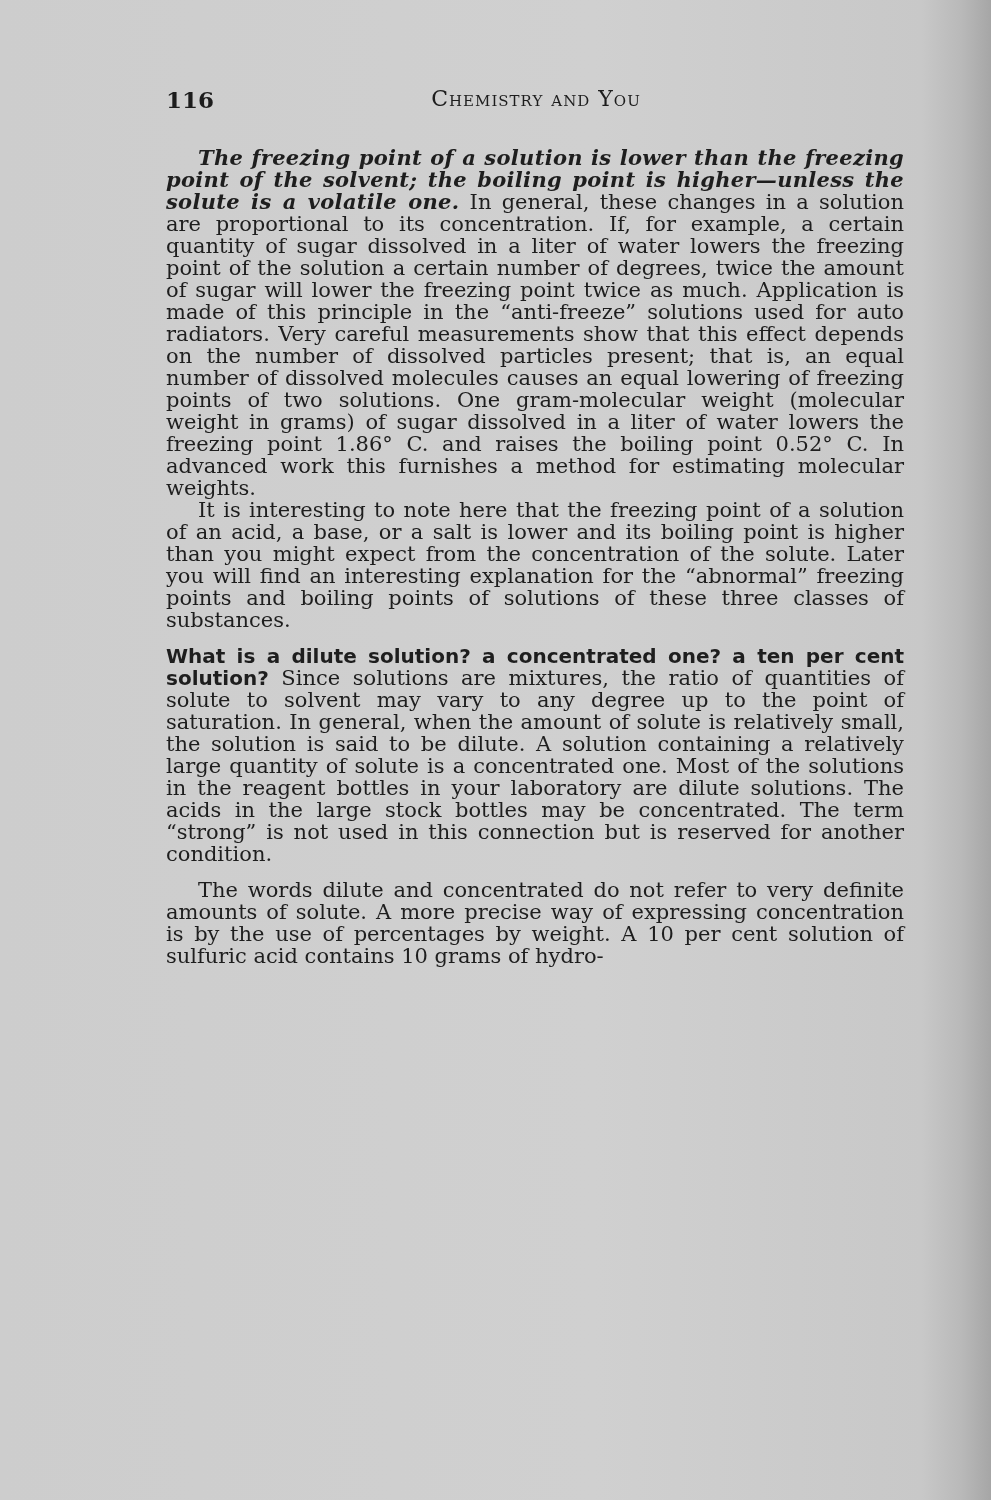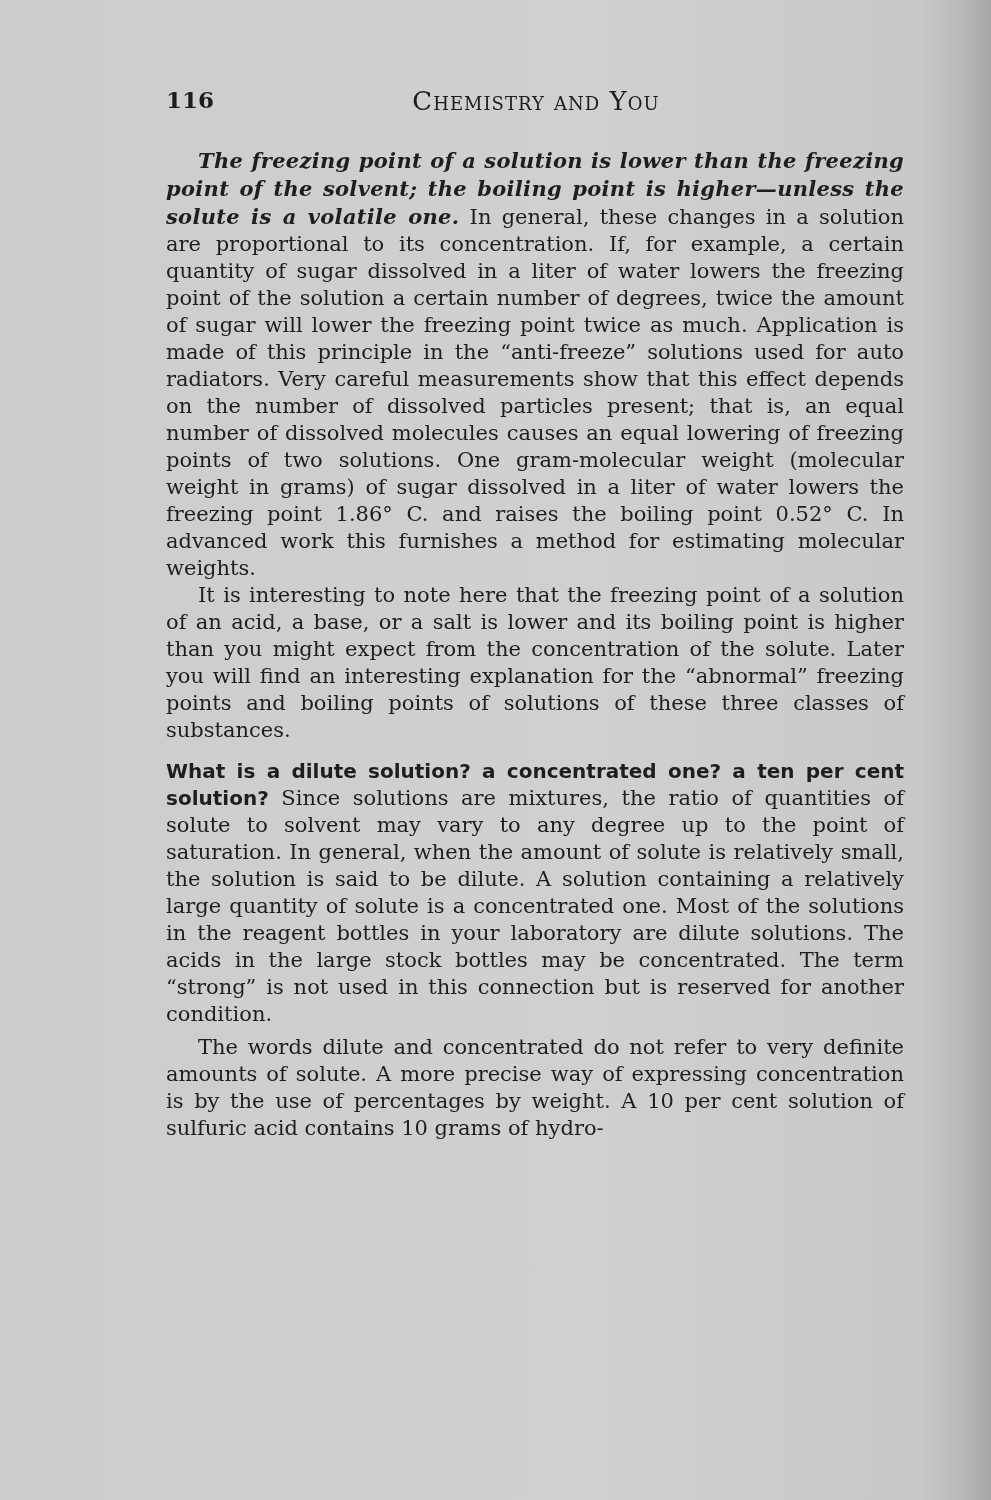--- a/index.html
+++ b/index.html
@@ -16,31 +16,31 @@
       position: absolute; top: 84px; left: 166px; width: 740px; height: 36px;
       font-family: "DejaVu Serif", "Liberation Serif", serif;
       color: #1d1d1d;
     }
     .page-number {
       position: absolute; left: 0; top: 2px;
       font-size: 23px; font-weight: bold;
     }
     .running-title {
       position: absolute; left: 0; right: 0; top: 2px; text-align: center;
-      font-size: 26px; font-variant: small-caps; letter-spacing: 1px;
+      font-size: 22px; font-variant: small-caps; letter-spacing: 1px;
     }
     .body-text {
       position: absolute; top: 147px; left: 166px; width: 738px;
       font-family: "DejaVu Serif", "Liberation Serif", serif;
-      font-size: 21px; line-height: 27px; color: #1e1e1e;
+      font-size: 21px; line-height: 22px; color: #1e1e1e;
       text-align: justify;
     }
     .para { margin: 0; text-indent: 32px; }
     .para.gap { margin-top: 10px; text-indent: 0; }
-    .para.indent2 { margin-top: 6px; }
+    .para.indent2 { margin-top: 14px; }
     .ital { font-style: italic; font-weight: bold; letter-spacing: 0.3px; }
     .em { }
     .q-heading { font-family: "DejaVu Sans", "Liberation Sans", sans-serif; font-weight: bold; font-size: 20px; }
   </style>
 </head>
 <body>
 
 <div class="page">
   <div class="header">
     <span class="page-number">116</span>

